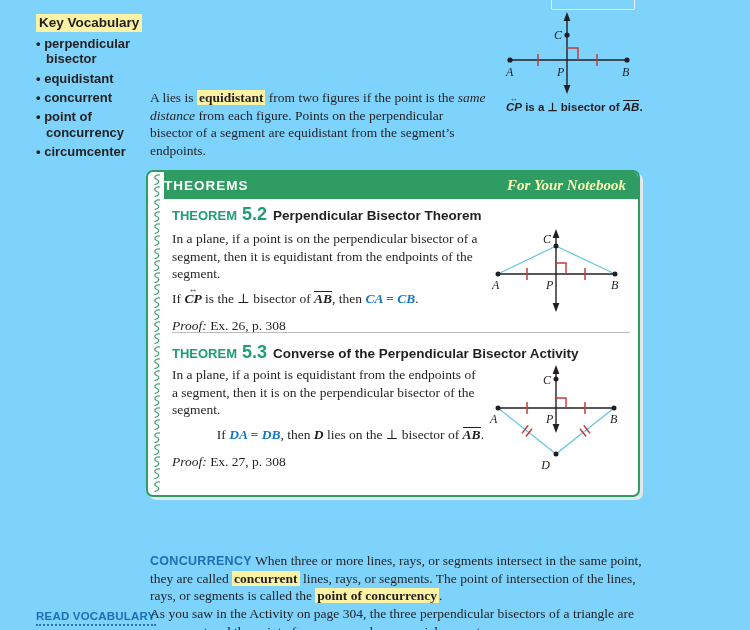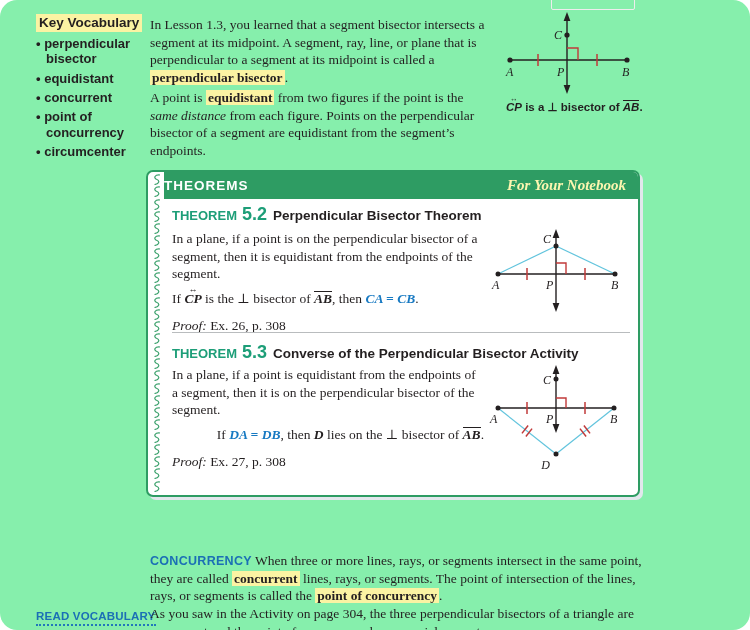--- a/index.html
+++ b/index.html
@@ -1,17 +1,17 @@
 <!DOCTYPE html>
 <html><head>
 <meta charset="utf-8">
 <style>
   html,body{margin:0;padding:0;}
-  #page{position:relative;width:750px;height:630px;background:#86efac;overflow:hidden;
-        font-family:"Liberation Serif","DejaVu Serif",serif;color:#231f20;border-radius:17px;}
+  #page{position:relative;width:750px;height:630px;background:#7dd3fc;overflow:hidden;
+        font-family:"Liberation Serif","DejaVu Serif",serif;color:#231f20;}
   
   .hl{background:#fbf3a3;font-weight:bold;padding:0 2px;}
   .i{font-style:italic;}
   .mi{font-style:italic;font-weight:bold;}
   .blue{color:#1779c2;font-weight:bold;font-style:italic;}
   .bluecaps{color:#1b6fb5;font-weight:bold;font-family:"Liberation Sans",sans-serif;font-size:12.5px;letter-spacing:.3px;}
   .ovl{display:inline-block;border-top:1.4px solid currentColor;line-height:1.05;}
   .arr{position:relative;display:inline-block;line-height:1.05;}
   .arr::after{content:"\2194";position:absolute;left:50%;top:-0.72em;transform:translateX(-50%);
               font-size:.68em;font-style:normal;font-weight:bold;}
@@ -69,22 +69,21 @@
 
   <div id="sidebar">
     <span id="kv-title">Key Vocabulary</span>
     <div class="kv-item">• <span>perpendicular bisector</span></div>
     <div class="kv-item">• <span>equidistant</span></div>
     <div class="kv-item">• <span>concurrent</span></div>
     <div class="kv-item">• <span>point of concurrency</span></div>
     <div class="kv-item">• <span>circumcenter</span></div>
   </div>
 
-  <div class="para" id="intro1"><span>In Lesson 1.3, you learned that a segment bisector intersects a segment at its midpoint. A segment, ray, line, or plane that is perpendicular to a segment at its midpoint is called a </span><span class="hl">perpendicular bisector</span><span>.</span></div>
-  <div class="para" id="intro2"><span>A point is </span><span class="hl">equidistant</span><span> from two figures if the point is the </span><span class="i">same distance</span><span> from each figure. Points on the perpendicular bisector of a segment are equidistant from the segment’s endpoints.</span></div>
+  <div class="para" id="intro2"><span>A lies is </span><span class="hl">equidistant</span><span> from two figures if the point is the </span><span class="i">same distance</span><span> from each figure. Points on the perpendicular bisector of a segment are equidistant from the segment’s endpoints.</span></div>
 
   <div id="fig1">
     <svg width="250" height="90">
       <line x1="14" y1="52" x2="131" y2="52" stroke="#231f20" stroke-width="1.6"></line>
       <line x1="71" y1="11" x2="71" y2="79" stroke="#231f20" stroke-width="1.4"></line>
       <polygon points="67.6,13 74.4,13 71,4" fill="#231f20"></polygon>
       <polygon points="67.6,77 74.4,77 71,86" fill="#231f20"></polygon>
       <path d="M71 40 L82 40 L82 52" stroke="#c13a3a" stroke-width="1.4" fill="none"></path>
       <line x1="42" y1="46" x2="42" y2="58" stroke="#c13a3a" stroke-width="1.5"></line>
       <line x1="101" y1="46" x2="101" y2="58" stroke="#c13a3a" stroke-width="1.5"></line>

